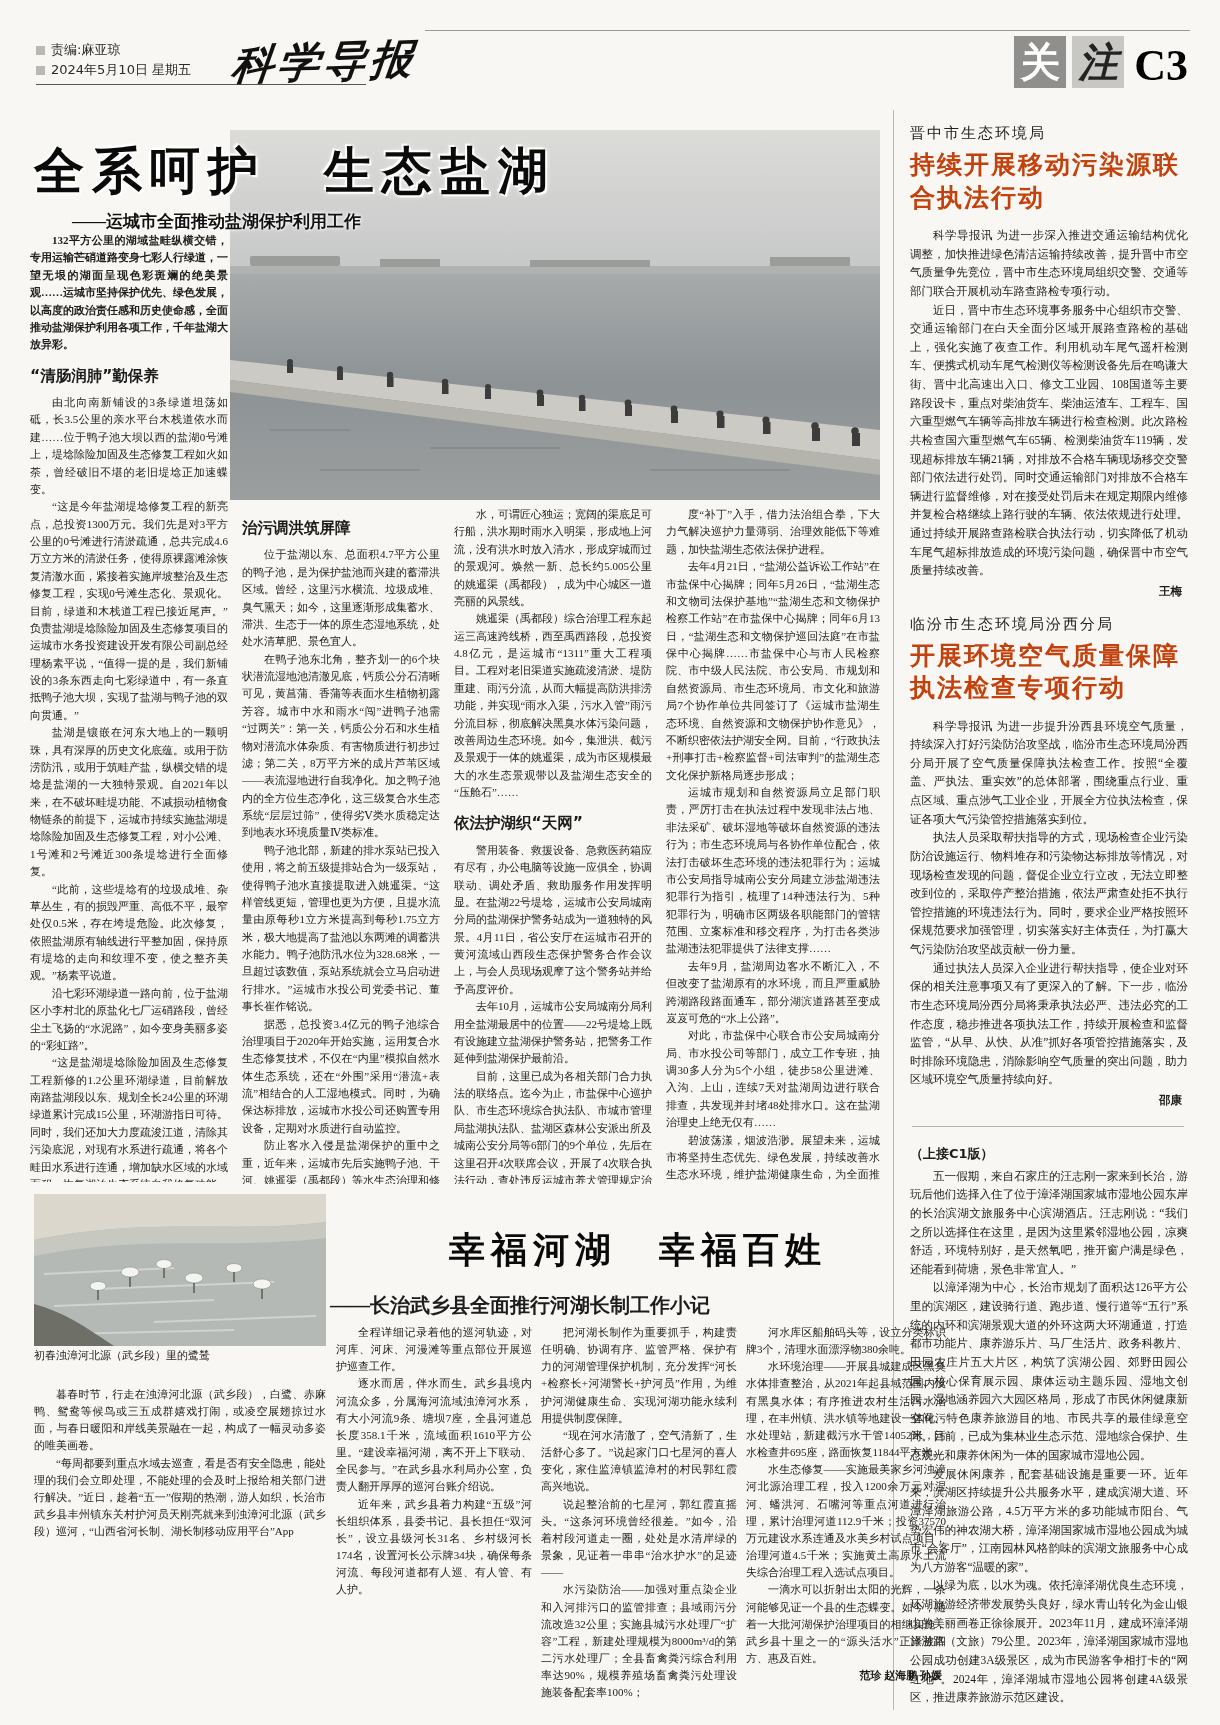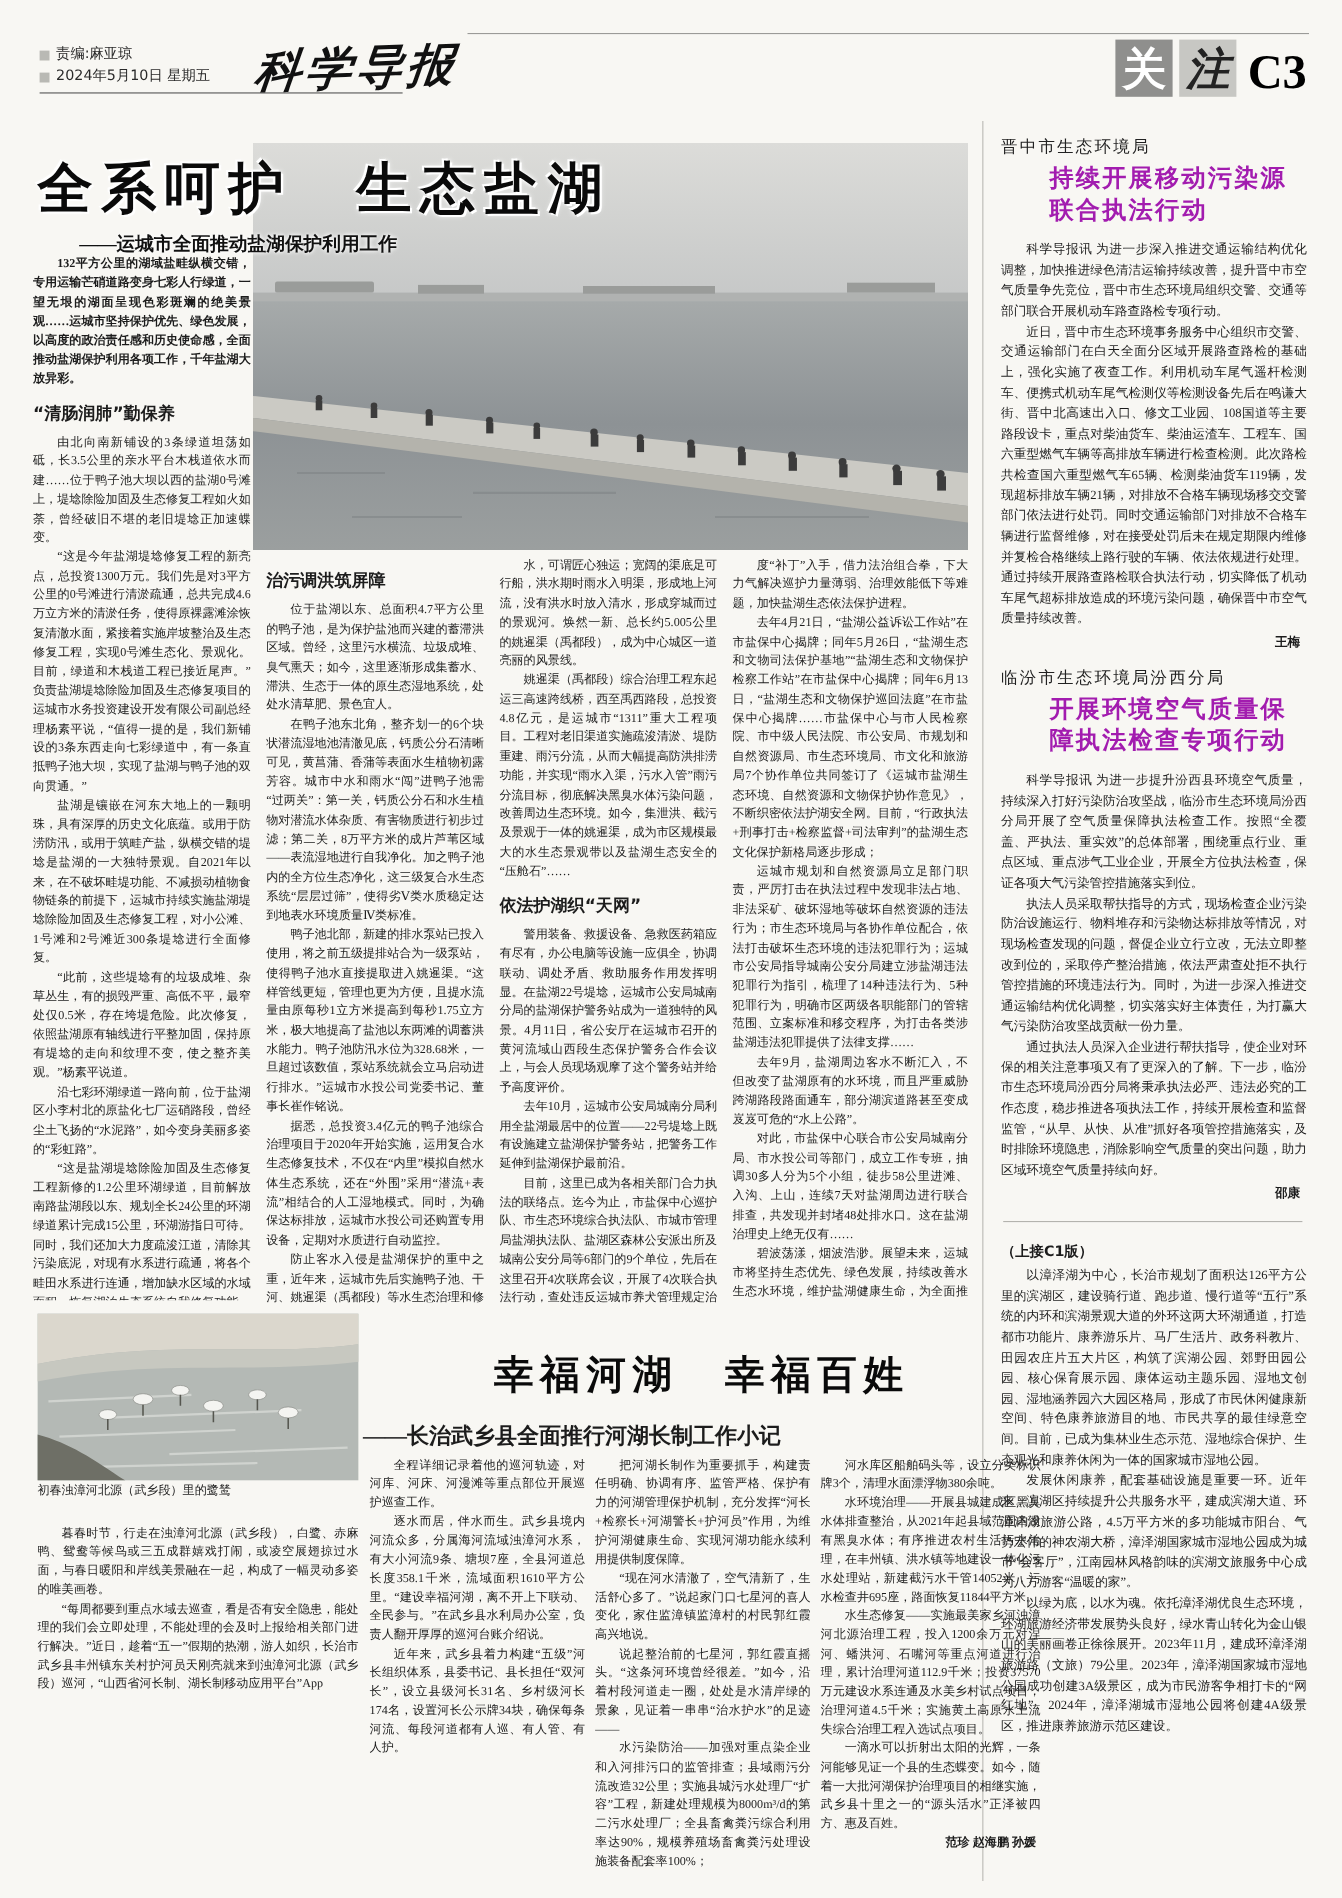--- a/index.html
+++ b/index.html
@@ -34,21 +34,21 @@
   .mcol .t-lead { font-weight:bold; }
   .mcol .t-h { font-family:"DejaVu Sans",sans-serif; font-weight:900; font-size:15.5px; margin:10px 0 6px; text-indent:0; }
   .col1 { left:0; top:122px; height:950px; }
   .col2 { left:212px; top:396px; height:678px; }
   .col3 { left:424px; top:396px; height:678px; }
   .col4 { left:636px; top:396px; width:214px; height:678px; }
 
   
   .rail-art { padding:6px 2px 0 4px; }
   .kicker { font-size:15px; letter-spacing:2px; color:#222; margin:8px 0 6px; font-family:Liberation Sans, sans-serif; }
-  .rail-head { font-family:"DejaVu Sans",sans-serif; font-size:22px; font-weight:900; line-height:1.3; letter-spacing:2px; margin-bottom:12px; color:#a21caf;margin-left:44px; }
+  .rail-head { font-family:"DejaVu Sans",sans-serif; font-size:25px; font-weight:900; line-height:1.3; letter-spacing:2px; margin-bottom:12px; color:#c2410c; }
   .rail-p { font-size:11.5px; line-height:1.62; text-align:justify; text-indent:2em; }
   .rail-p.t-byline { text-align:right; font-weight:bold; text-indent:0; font-family:"DejaVu Sans",sans-serif; padding-right:6px; margin-top:2px; }
   .rail-hr { width:96%; height:1px; background:#b4b3ae; margin:16px auto 12px; }
   .cont-note { font-weight:900; font-size:13px; font-family:"DejaVu Sans",sans-serif; margin-bottom:4px; }
 
   
   .photo-b { position:absolute; left:4px; top:4px; width:292px; height:152px; }
   .photo-b-caption { position:absolute; left:4px; top:158px; width:292px; font-size:11px; color:#222; line-height:1.4; }
   .b-head { position:absolute; left:300px; top:36px; width:616px; text-align:center; font-family:"DejaVu Sans",sans-serif; font-size:36px; font-weight:900; letter-spacing:6px; color:#0a0a0a; }
   .b-sub { position:absolute; left:300px; top:102px; width:616px; text-align:left; font-size:20px; font-weight:bold; }
@@ -191,29 +191,30 @@
           <p class="rail-p t-p">科学导报讯  为进一步深入推进交通运输结构优化调整，加快推进绿色清洁运输持续改善，提升晋中市空气质量争先竞位，晋中市生态环境局组织交警、交通等部门联合开展机动车路查路检专项行动。</p>
           <p class="rail-p t-p">近日，晋中市生态环境事务服务中心组织市交警、交通运输部门在白天全面分区域开展路查路检的基础上，强化实施了夜查工作。利用机动车尾气遥杆检测车、便携式机动车尾气检测仪等检测设备先后在鸣谦大街、晋中北高速出入口、修文工业园、108国道等主要路段设卡，重点对柴油货车、柴油运渣车、工程车、国六重型燃气车辆等高排放车辆进行检查检测。此次路检共检查国六重型燃气车65辆、检测柴油货车119辆，发现超标排放车辆21辆，对排放不合格车辆现场移交交警部门依法进行处罚。同时交通运输部门对排放不合格车辆进行监督维修，对在接受处罚后未在规定期限内维修并复检合格继续上路行驶的车辆、依法依规进行处理。通过持续开展路查路检联合执法行动，切实降低了机动车尾气超标排放造成的环境污染问题，确保晋中市空气质量持续改善。</p>
           <p class="rail-p t-byline">王梅</p>
         </div>
     </div>
     <div class="rail-art">
       <div class="kicker">临汾市生态环境局汾西分局</div>
       <div class="rail-head">开展环境空气质量保障执法检查专项行动</div>
       <div>
           <p class="rail-p t-p">科学导报讯  为进一步提升汾西县环境空气质量，持续深入打好污染防治攻坚战，临汾市生态环境局汾西分局开展了空气质量保障执法检查工作。按照“全覆盖、严执法、重实效”的总体部署，围绕重点行业、重点区域、重点涉气工业企业，开展全方位执法检查，保证各项大气污染管控措施落实到位。</p>
-          <p class="rail-p t-p">执法人员采取帮扶指导的方式，现场检查企业污染防治设施运行、物料堆存和污染物达标排放等情况，对现场检查发现的问题，督促企业立行立改，无法立即整改到位的，采取停产整治措施，依法严肃查处拒不执行管控措施的环境违法行为。同时，为进一步深入推进交通运输结构优化调整，切实落实好主体责任，为打赢大气污染防治攻坚战贡献一份力量。</p>
+          <p class="rail-p t-p">执法人员采取帮扶指导的方式，现场检查企业污染防治设施运行、物料堆存和污染物达标排放等情况，对现场检查发现的问题，督促企业立行立改，无法立即整改到位的，采取停产整治措施，依法严肃查处拒不执行管控措施的环境违法行为。同时，要求企业严格按照环保规范要求加强管理，切实落实好主体责任，为打赢大气污染防治攻坚战贡献一份力量。</p>
           <p class="rail-p t-p">通过执法人员深入企业进行帮扶指导，使企业对环保的相关注意事项又有了更深入的了解。下一步，临汾市生态环境局汾西分局将秉承执法必严、违法必究的工作态度，稳步推进各项执法工作，持续开展检查和监督监管，“从早、从快、从准”抓好各项管控措施落实，及时排除环境隐患，消除影响空气质量的突出问题，助力区域环境空气质量持续向好。</p>
           <p class="rail-p t-byline">邵康</p>
         </div>
     </div>
     <div class="rail-hr"></div>
     <div class="rail-art">
       <div class="cont-note">（上接C1版）</div>
       <div>
+          <p class="rail-p t-p">五一假期，来自石家庄的汪志刚一家来到长治，游玩后他们选择入住了位于漳泽湖国家城市湿地公园东岸的长治滨湖文旅服务中心滨湖酒店。汪志刚说：“我们之所以选择住在这里，是因为这里紧邻湿地公园，凉爽舒适，环境特别好，是天然氧吧，推开窗户满是绿色，还能看到荷塘，景色非常宜人。”</p>
           <p class="rail-p t-p">以漳泽湖为中心，长治市规划了面积达126平方公里的滨湖区，建设骑行道、跑步道、慢行道等“五行”系统的内环和滨湖景观大道的外环这两大环湖通道，打造都市功能片、康养游乐片、马厂生活片、政务科教片、田园农庄片五大片区，构筑了滨湖公园、郊野田园公园、核心保育展示园、康体运动主题乐园、湿地文创园、湿地涵养园六大园区格局，形成了市民休闲健康新空间、特色康养旅游目的地、市民共享的最佳绿意空间。目前，已成为集林业生态示范、湿地综合保护、生态观光和康养休闲为一体的国家城市湿地公园。</p>
           <p class="rail-p t-p">发展休闲康养，配套基础设施是重要一环。近年来，滨湖区持续提升公共服务水平，建成滨湖大道、环漳泽湖旅游公路，4.5万平方米的多功能城市阳台、气势宏伟的神农湖大桥，漳泽湖国家城市湿地公园成为城市“会客厅”，江南园林风格韵味的滨湖文旅服务中心成为八方游客“温暖的家”。</p>
           <p class="rail-p t-p">以绿为底，以水为魂。依托漳泽湖优良生态环境，环湖旅游经济带发展势头良好，绿水青山转化为金山银山的美丽画卷正徐徐展开。2023年11月，建成环漳泽湖旅游路（文旅）79公里。2023年，漳泽湖国家城市湿地公园成功创建3A级景区，成为市民游客争相打卡的“网红地”。2024年，漳泽湖城市湿地公园将创建4A级景区，推进康养旅游示范区建设。</p>
         </div>
     </div>
   </div>
 
   <div class="bottom">
     <svg class="photo-b" viewBox="0 0 292 152" preserveAspectRatio="none">
       <rect width="292" height="152" fill="#b4b9b5"></rect>

